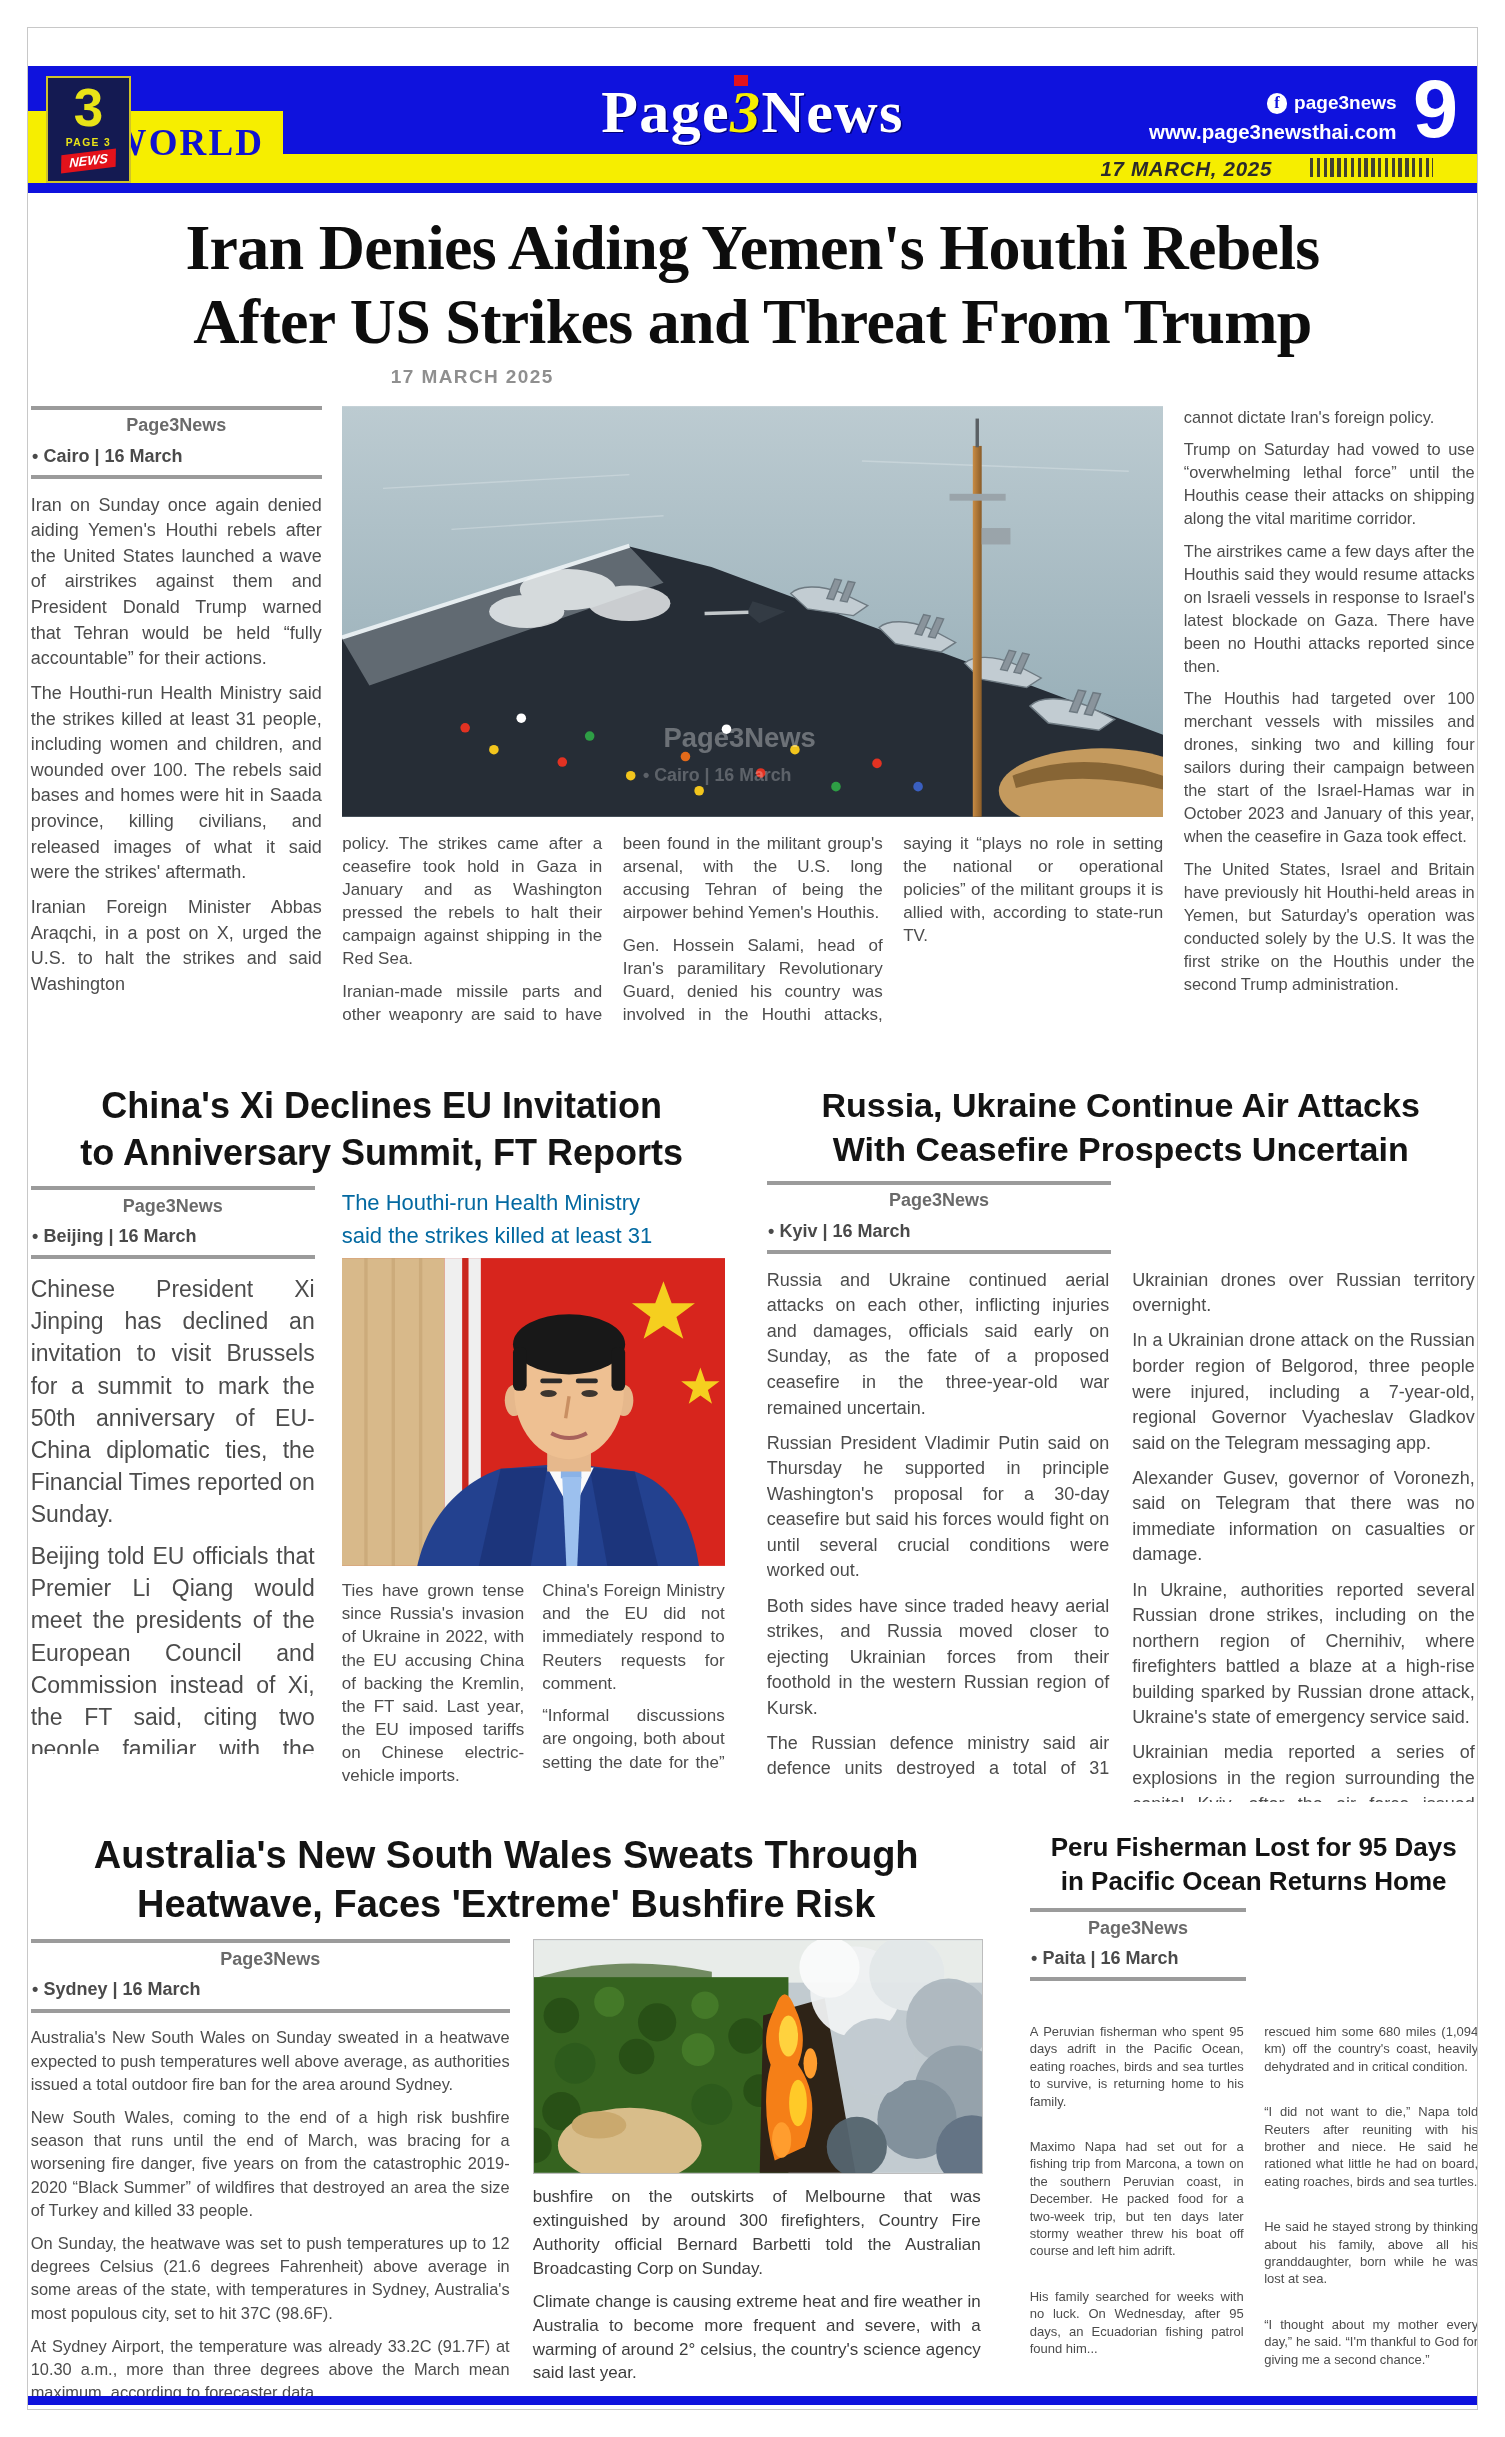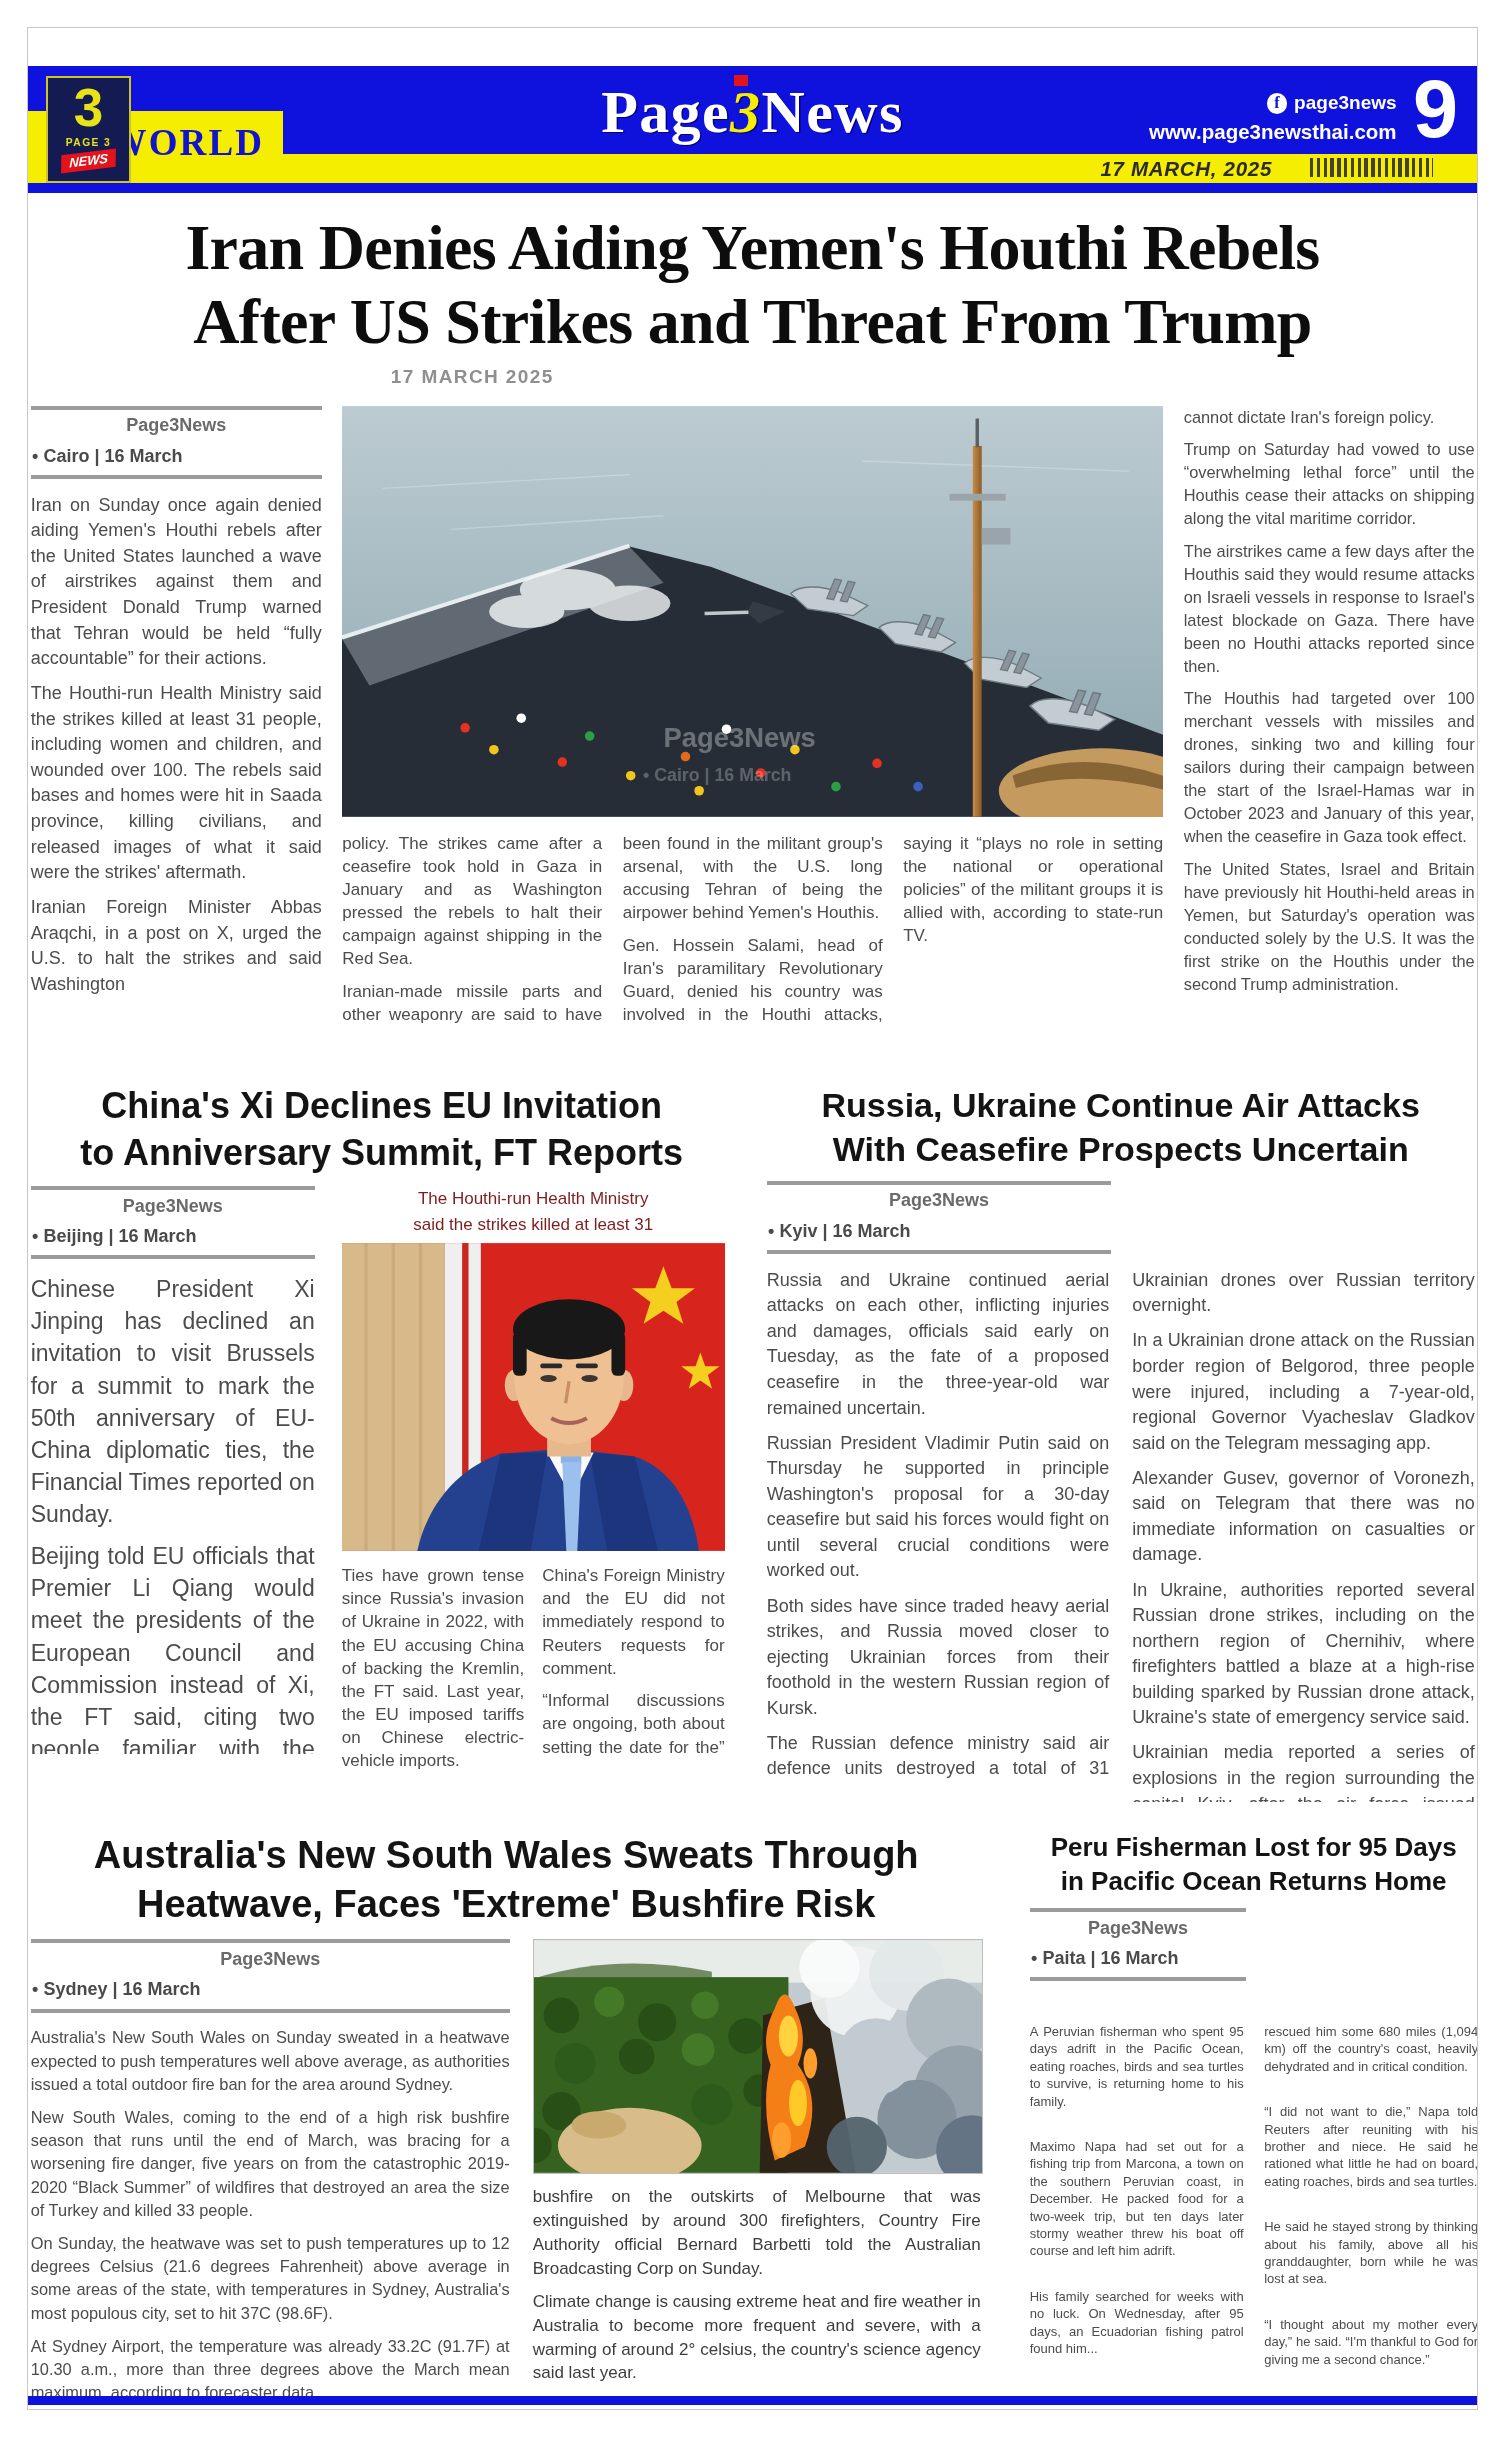--- a/index.html
+++ b/index.html
@@ -73,21 +73,21 @@
   .lead-section{display:grid;grid-template-columns:291px 821px 291px;column-gap:20.5px;
                 margin-top:18px;height:650px;overflow:hidden;}
   .lead-center .photo-frame{width:821px;height:411px;}
   .mid-cols{column-count:3;column-gap:20.5px;margin-top:15px;height:205px;overflow:hidden;}
   .col-right-lead{overflow:hidden;}
 
   .row2{display:grid;grid-template-columns:702px 708px;column-gap:34px;margin-top:27px;
         height:719px;overflow:hidden;}
   .china-grid{display:grid;grid-template-columns:284px 383px;column-gap:27px;}
   .china-col{overflow:hidden;height:568px;}
-  .ghost-lines{color:#7f1d1d;font-size:17px;line-height:1.5;filter:blur(0.5px);margin-bottom:5.5px;text-align:center;}
+  .ghost-lines{color:#0369a1;font-size:22px;line-height:1.5;filter:blur(0.5px);margin-bottom:5.5px;}
   .under-photo{column-count:2;column-gap:18px;margin-top:13.7px;height:226px;overflow:hidden;}
   .russia-cols{column-count:2;column-gap:23px;height:554px;overflow:hidden;}
   .russia-byline{width:342px;}
 
   .row3{display:grid;grid-template-columns:951px 448px;column-gap:48px;margin-top:29px;
         height:698px;overflow:hidden;}
   .aus-grid{display:grid;grid-template-columns:479px 448px;column-gap:23px;}
   .aus-col{overflow:hidden;height:548px;}
   .caption-paras{margin-top:11px;}
   .peru-grid{display:grid;grid-template-columns:214px 214px;column-gap:20.5px;}
@@ -326,21 +326,21 @@
       </div>
     </article>
 
     <article>
       <h2 class="sub-head" style="font-size:34px;"><span>Russia, Ukraine Continue Air Attacks</span><br><span>With Ceasefire Prospects Uncertain</span></h2>
       <div class="byline-block russia-byline">
         <div class="source">Page3News</div>
         <div class="byline">•  Kyiv  |  16 March</div>
       </div>
       <div class="russia-cols paras">
-          <p class="para">Russia and Ukraine continued aerial attacks on each other, inflicting injuries and damages, officials said early on Tuesday, as the fate of a proposed ceasefire in the three-year-old war remained uncertain.</p>
+          <p class="para">Russia and Ukraine continued aerial attacks on each other, inflicting injuries and damages, officials said early on Sunday, as the fate of a proposed ceasefire in the three-year-old war remained uncertain.</p>
           <p class="para">Russian President Vladimir Putin said on Thursday he supported in principle Washington's proposal for a 30-day ceasefire but said his forces would fight on until several crucial conditions were worked out.</p>
           <p class="para">Both sides have since traded heavy aerial strikes, and Russia moved closer to ejecting Ukrainian forces from their foothold in the western Russian region of Kursk.</p>
           <p class="para">The Russian defence ministry said air defence units destroyed a total of 31 Ukrainian drones over Russian territory overnight.</p>
           <p class="para">In a Ukrainian drone attack on the Russian border region of Belgorod, three people were injured, including a 7-year-old, regional Governor Vyacheslav Gladkov said on the Telegram messaging app.</p>
           <p class="para">Alexander Gusev, governor of Voronezh, said on Telegram that there was no immediate information on casualties or damage.</p>
           <p class="para">In Ukraine, authorities reported several Russian drone strikes, including on the northern region of Chernihiv, where firefighters battled a blaze at a high-rise building sparked by Russian drone attack, Ukraine's state of emergency service said.</p>
           <p class="para">Ukrainian media reported a series of explosions in the region surrounding the capital Kyiv, after the air force issued warnings of a threat of drone attacks on Kyiv and a number of other central Ukrainian regions.</p>
         </div>
     </article>
   </section>

